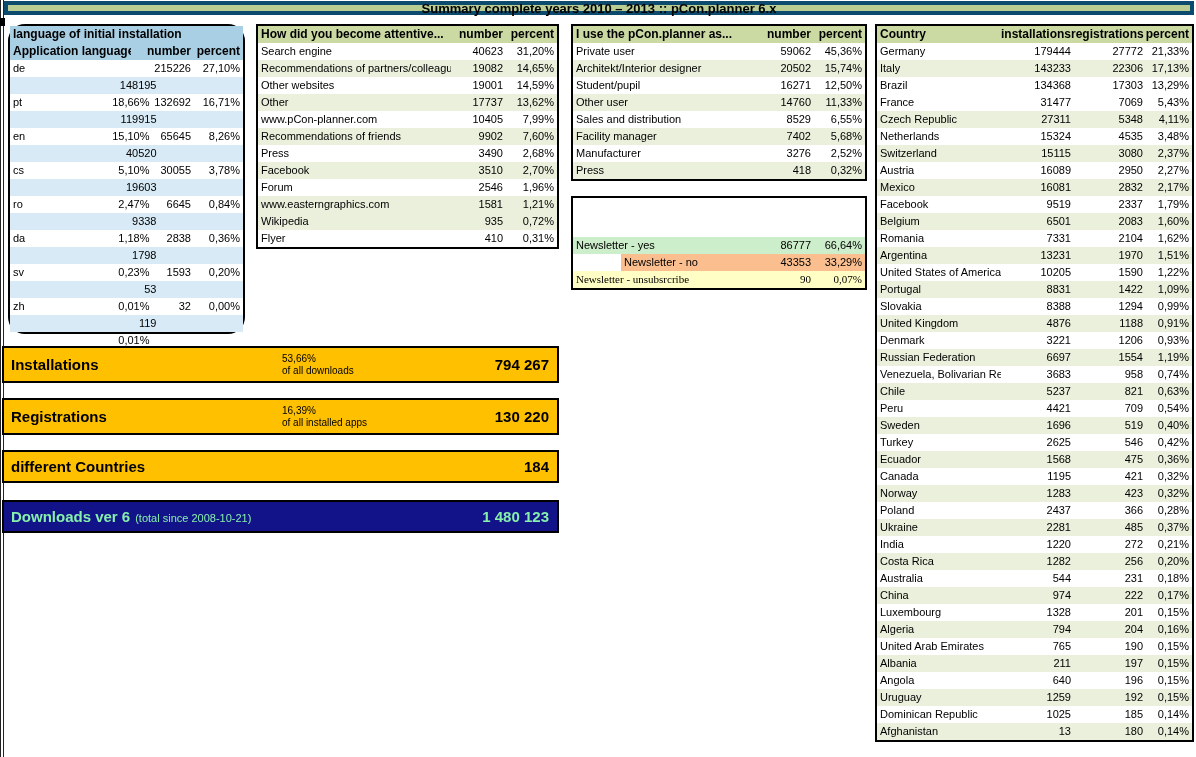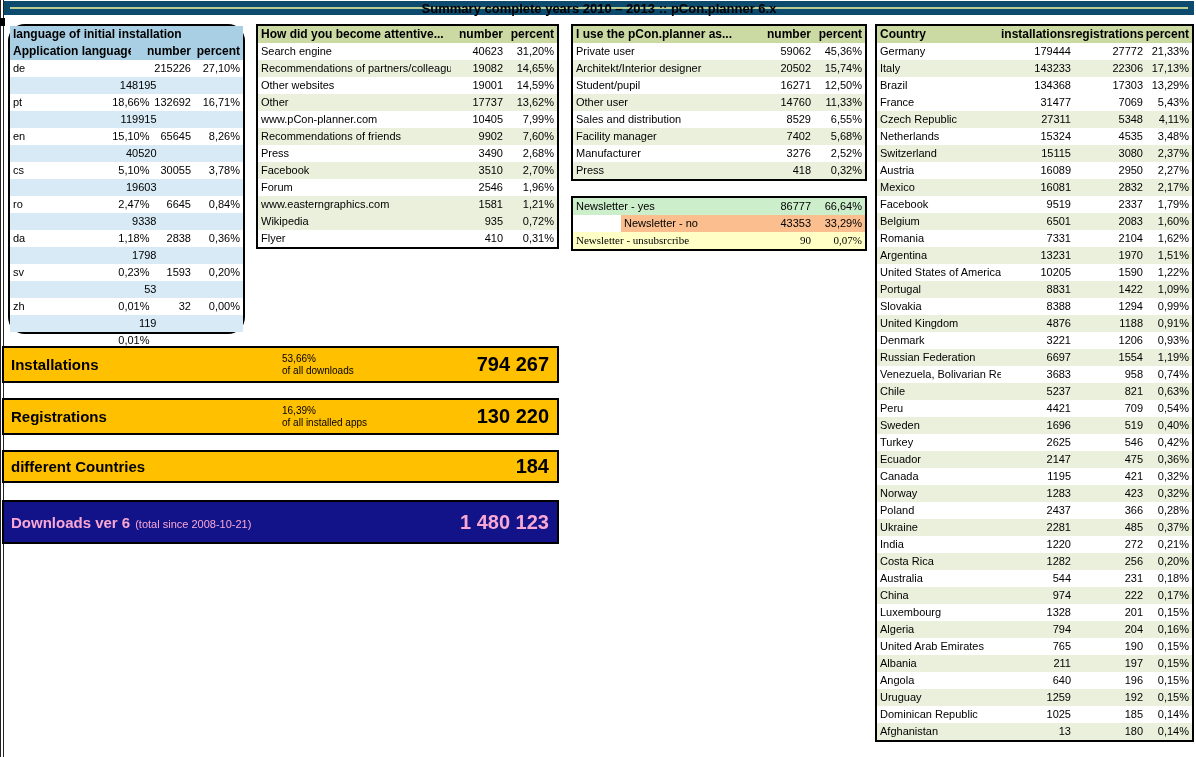--- a/index.html
+++ b/index.html
@@ -10,21 +10,21 @@
     font-family:"Liberation Sans", sans-serif;
   }
   .edge-line {
     position:absolute; left:0; top:0; width:4px; height:757px;
     border-left:1px solid #222; border-right:1px solid #222;
   }
   .edge-marker { position:absolute; left:0; top:18px; width:5px; height:8px; background:#000; }
 
   .titlebar {
     position:absolute; left:4px; top:1px; width:1190px; height:14px;
-    background:var(--title-bg,#b9cc92); border:6px solid #0c4a6e;
+    background:var(--title-bg,#b9cc92); border:4px solid #0c4a6e;
     display:flex; align-items:center; justify-content:center;
     font-size:13px; font-weight:bold;
   }
 
   .tbl { position:absolute; top:24px; border:2px solid #000; background:#fff; font-size:11px; }
   .row { display:flex; height:17px; line-height:17px; align-items:center; }
   .hdr { font-weight:bold; font-size:12px; }
   .blue .hdr { background:var(--blue-header,#a9cfe5); }
   .green .hdr { background:var(--green-header,#cbd9a2); }
   .alt-blue  { background:var(--blue-row-alt,#d7eaf5);flex-direction:column; }
@@ -49,25 +49,25 @@
   .tbl-country { left:875px; width:319px; }
   .tbl-country .c-inst { width:70px; } .tbl-country .c-reg { width:72px; }
   .tbl-country .c-pct { width:49px; }
 
   .sbox {
     position:absolute; left:2px; width:557px; border:2px solid #000;
     display:flex; align-items:center; background:var(--box-orange,#ffc000);
   }
   .sbox .lbl { font-size:15px; font-weight:bold; padding-left:7px; width:278px; white-space:nowrap; }
   .sbox .sub { width:145px; font-size:10px; line-height:12px; }
-  .sbox .val { flex:1; text-align:right; font-weight:bold; font-size:20px; padding-right:8px; white-space:nowrap; }
+  .sbox .val { flex:1; text-align:right; font-weight:bold; font-size:15px; padding-right:8px; white-space:nowrap; }
   #box-installations { top:346px; height:37px; }
   #box-registrations { top:398px; height:37px; }
   #box-countries     { top:450px; height:33px; }
-  #box-downloads     { top:500px; height:44px; background:var(--box-blue,#131389); color:#f9a8d4; }
+  #box-downloads     { top:500px; height:33px; background:var(--box-blue,#131389); color:#86efac; }
   #box-downloads .lbl { width:auto; }
   #box-downloads .small { font-weight:normal; font-size:11px; padding-left:5px; }
 </style>
 </head>
 <body>
 
 <div class="edge-line"></div>
 <div class="edge-marker"></div>
 
 <div class="titlebar">Summary complete years 2010 – 2013 :: pCon.planner 6.x</div>
@@ -280,21 +280,21 @@
       <div class="row alt-green">
         <div class="c-name">Press</div>
         <div class="c-num">418</div>
         <div class="c-pct">0,32%</div>
       </div>
     </div>
 </div>
 
 <div class="tbl tbl-news">
   <div id="newsletter-body">
-      <div class="row" style="background: rgb(205, 238, 203);">
+      <div class="row" style="background: rgb(205, 238, 203); margin-top: 39px;">
         <div class="c-name">Newsletter - yes</div>
         <div class="c-num">86777</div>
         <div class="c-pct">66,64%</div>
       </div>
       <div class="row" style="background: rgb(251, 191, 143); margin-left: 48px;">
         <div class="c-name">Newsletter - no</div>
         <div class="c-num">43353</div>
         <div class="c-pct">33,29%</div>
       </div>
       <div class="row" style="background: rgb(255, 255, 197); font-family: Liberation Serif, serif;">
@@ -452,21 +452,21 @@
         <div class="c-pct">0,40%</div>
       </div>
       <div class="row">
         <div class="c-name">Turkey</div>
         <div class="c-inst">2625</div>
         <div class="c-reg">546</div>
         <div class="c-pct">0,42%</div>
       </div>
       <div class="row alt-green">
         <div class="c-name">Ecuador</div>
-        <div class="c-inst">2147</div>
+        <div class="c-inst">1568</div>
         <div class="c-reg">475</div>
         <div class="c-pct">0,36%</div>
       </div>
       <div class="row">
         <div class="c-name">Canada</div>
         <div class="c-inst">1195</div>
         <div class="c-reg">421</div>
         <div class="c-pct">0,32%</div>
       </div>
       <div class="row alt-green">

